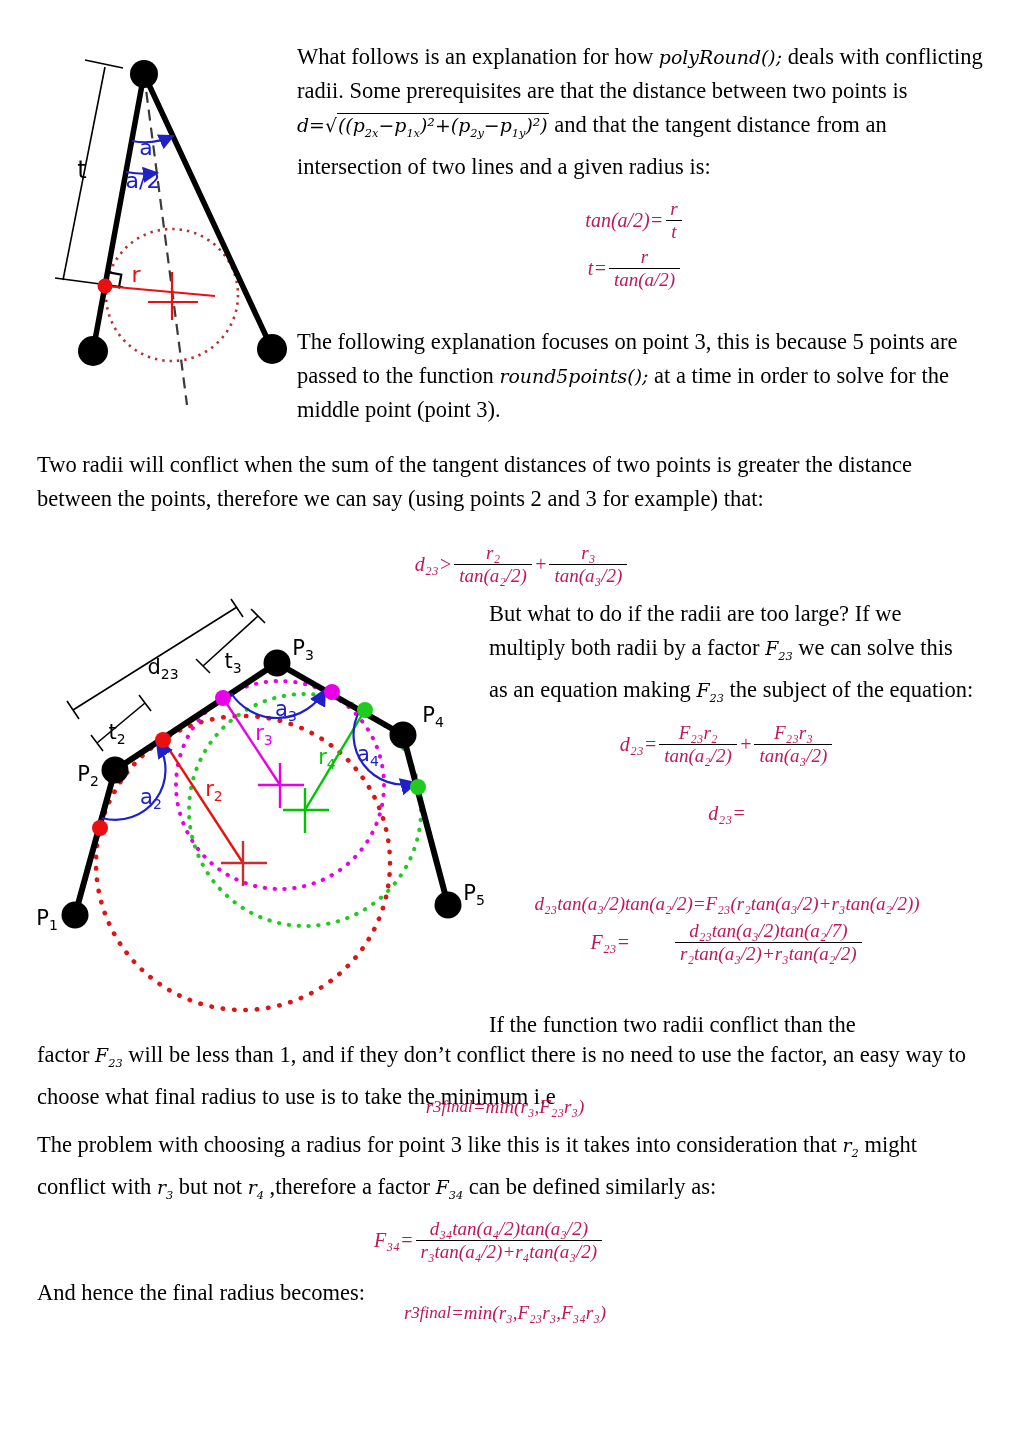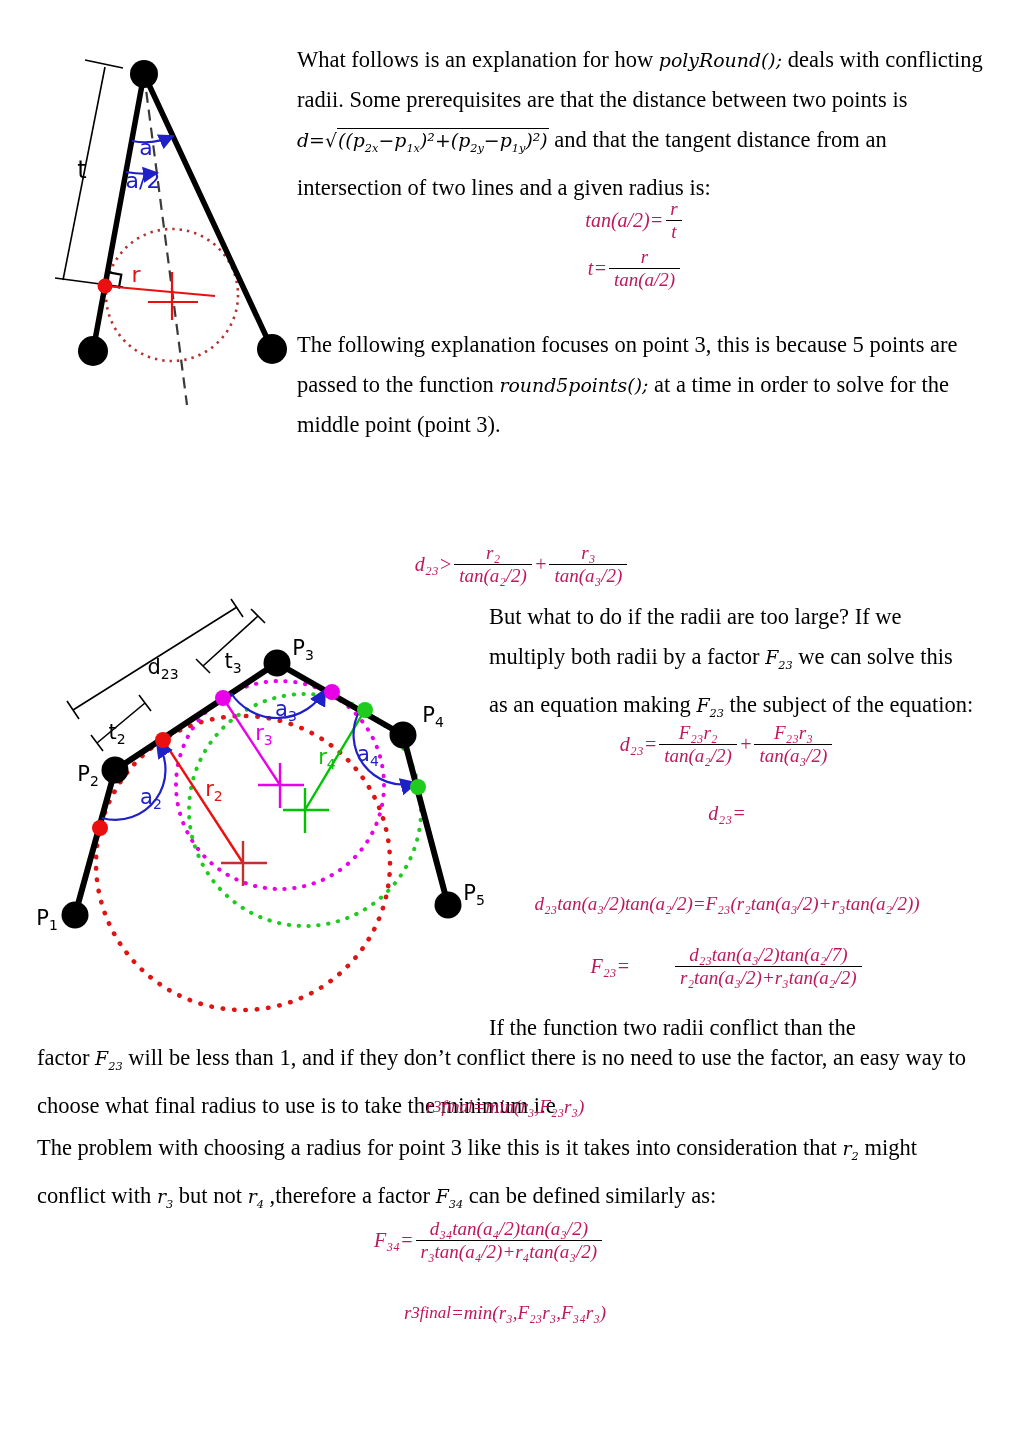--- a/index.html
+++ b/index.html
@@ -1,18 +1,18 @@
 <!DOCTYPE html>
 <html><head>
 <meta charset="utf-8">
 <style>
   html,body{margin:0;padding:0;background:#fff;}
   .page{position:relative;width:1013px;height:1441px;background:#ffffff;overflow:hidden;
         font-family:"Liberation Serif",serif;color:#000;}
-  .body{position:absolute;margin:0;font-size:22.5px;line-height:40px;}
+  .body{position:absolute;margin:0;font-size:22.5px;line-height:34px;}
   .im{font-family:"DejaVu Serif","DejaVu Sans",serif;font-style:italic;font-size:0.84em;}
   .im sub{font-size:0.60em;}
   .radicand{border-top:1.4px solid #000;padding:0 1px;}
   .eq{position:absolute;display:flex;align-items:center;justify-content:center;
       font-family:Liberation Serif, serif;font-style:italic;font-size:20px;
       white-space:nowrap;color:#be185d;}
   .eq.small{font-size:19px;}
   .frac{display:inline-flex;flex-direction:column;align-items:center;margin:0 2px;
         font-size:19px;line-height:1.18;}
   .frac .num{padding:0 5px;}
@@ -84,20 +84,21 @@
     <span class="frac">
         <span class="num">r</span>
         <span class="den">tan(a/2)</span>
       </span>
   </div>
 
   <p class="body" style="left:297px;top:325px;width:695px;">
     <span>The following explanation focuses on point 3, this is because 5 points are passed to the function </span><i class="im">round5points();</i><span> at a time in order to solve for the middle point (point 3).</span>
   </p>
 
+  <p class="body" style="left:37px;top:448px;width:940px;">Two radii will conflict when the sum of the tangent distances of two points is greater the distance between the points, therefore we can say (using points 2 and 3 for example) that:</p>
 
   <div class="eq" style="left:312px;top:542px;width:420px;">
     <span>d₂₃&gt;</span>
     <span class="frac">
         <span class="num">r₂</span>
         <span class="den">tan(a₂/2)</span>
       </span>
     <span>+</span>
     <span class="frac">
         <span class="num">r₃</span>
@@ -194,21 +195,21 @@
     <span>+</span>
     <span class="frac">
         <span class="num">F₂₃r₃</span>
         <span class="den">tan(a₃/2)</span>
       </span>
   </div>
   <div class="eq" style="left:490px;top:802px;width:474px;">
     <span>d₂₃=</span>
   </div>
   <div class="eq small" style="left:490px;top:893px;width:474px;">d₂₃tan(a₃/2)tan(a₂/2)=F₂₃(r₂tan(a₃/2)+r₃tan(a₂/2))</div>
-  <div class="eq" style="left:490px;top:944px;width:474px;gap:43px;">
+  <div class="eq" style="left:490px;top:920px;width:474px;gap:43px;">
     <span>F₂₃=</span>
     <span class="frac">
         <span class="num">d₂₃tan(a₃/2)tan(a₂/7)</span>
         <span class="den">r₂tan(a₃/2)+r₃tan(a₂/2)</span>
       </span>
   </div>
 
   <p class="body" style="left:489px;top:1008px;width:485px;">If the function two radii conflict than the</p>
   <p class="body" style="left:37px;top:1038px;width:940px;">
     <span>factor </span><span class="im"><i>F</i><sub>23</sub></span><span> will be less than 1, and if they don’t conflict there is no need to use the factor, an easy way to choose what final radius to use is to take the minimum i.e</span>
@@ -223,19 +224,20 @@
     <span>The problem with choosing a radius for point 3 like this is it takes into consideration that </span><span class="im"><i>r</i><sub>2</sub></span><span> might conflict with </span><span class="im"><i>r</i><sub>3</sub></span><span> but not </span><span class="im"><i>r</i><sub>4</sub></span><span> ,therefore a factor </span><span class="im"><i>F</i><sub>34</sub></span><span> can be defined similarly as:</span>
   </p>
   <div class="eq" style="left:279px;top:1218px;width:420px;">
     <span>F₃₄=</span>
     <span class="frac">
         <span class="num">d₃₄tan(a₄/2)tan(a₃/2)</span>
         <span class="den">r₃tan(a₄/2)+r₄tan(a₃/2)</span>
       </span>
   </div>
 
+  <p class="body" style="left:37px;top:1276px;width:520px;">And hence the final radius becomes:</p>
   <div class="eq small" style="left:295px;top:1302px;width:420px;">
     <i>r</i>
       <sub>3final</sub>
       <span>=min(r₃,F₂₃r₃,F₃₄r₃)</span>
   </div>
 
 </div>
 
 </body></html>

